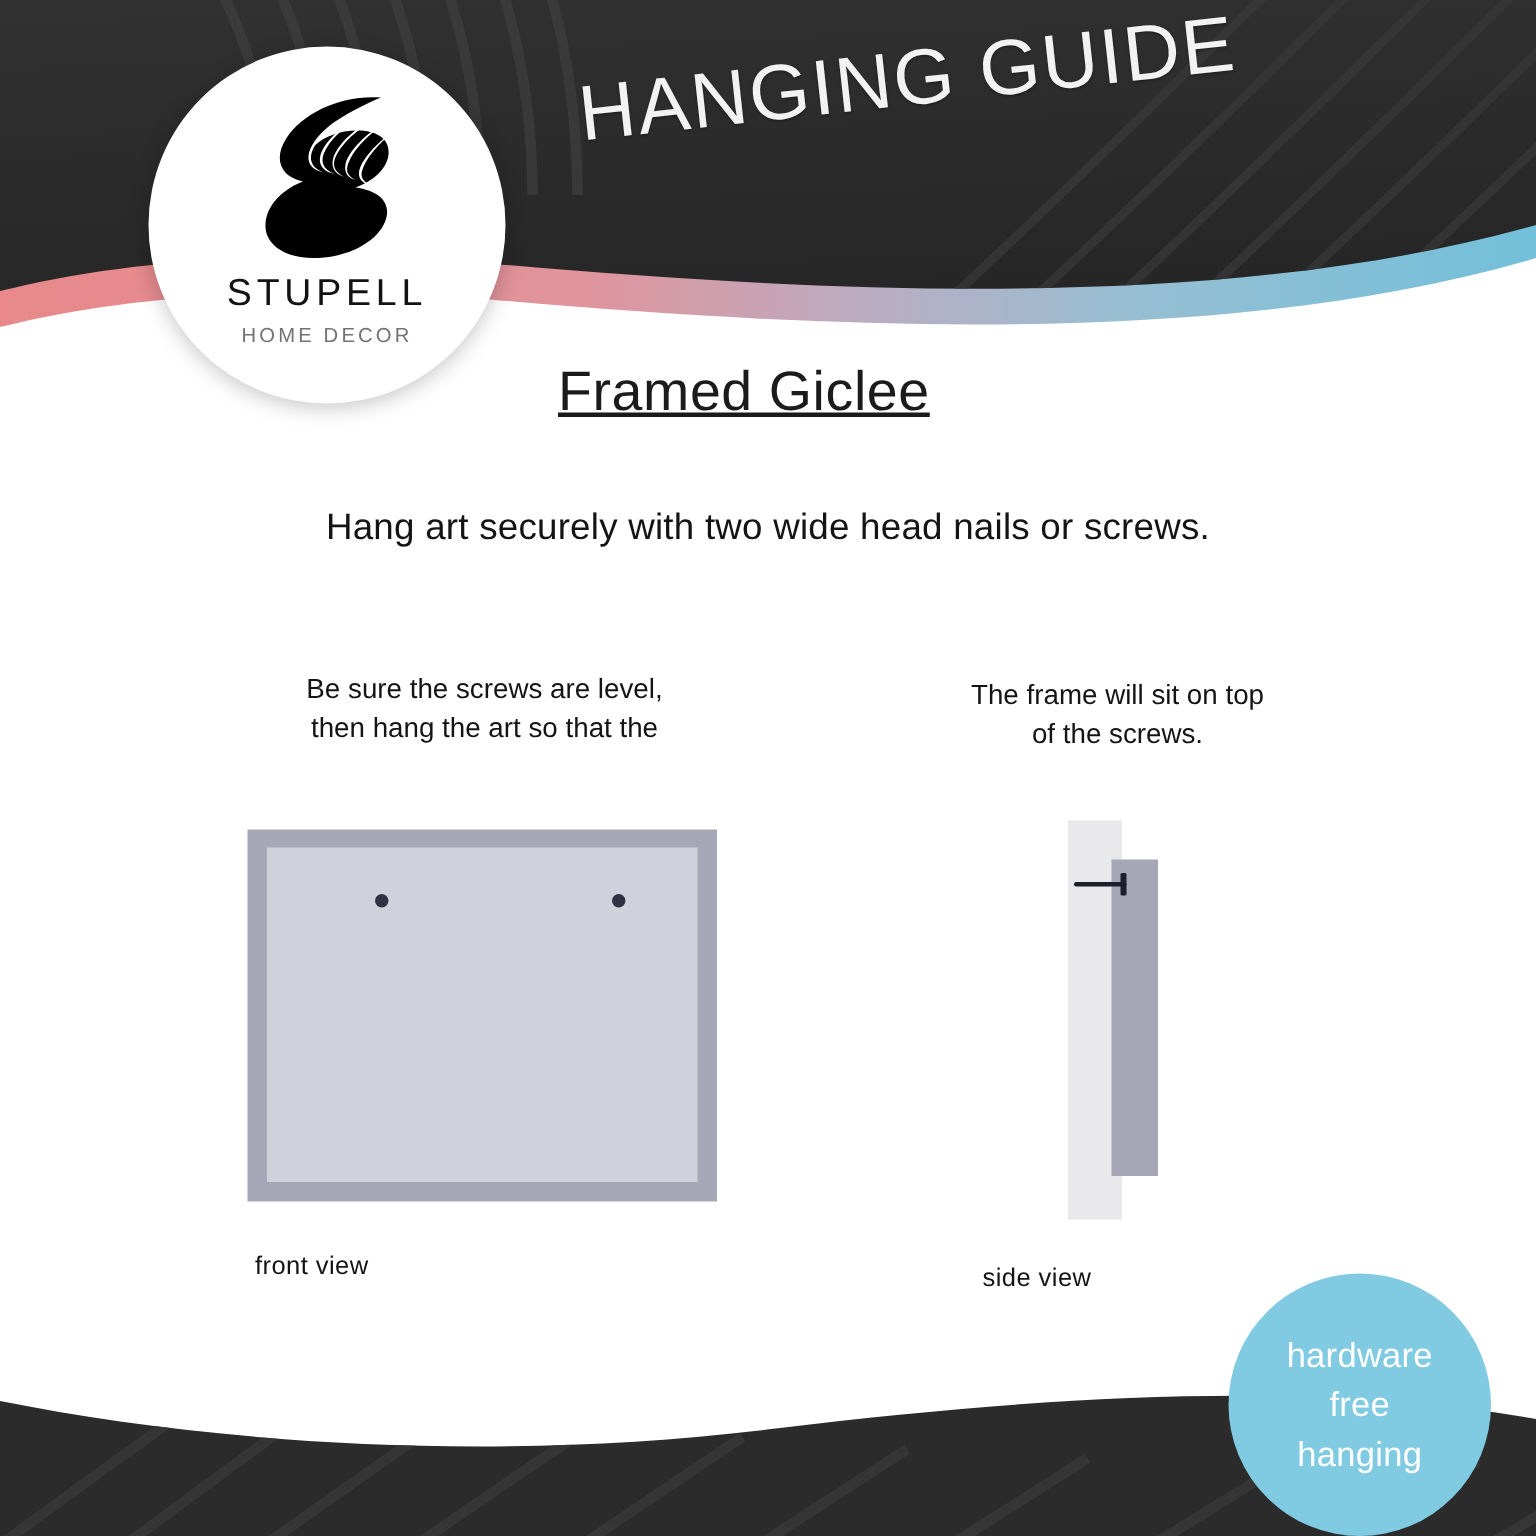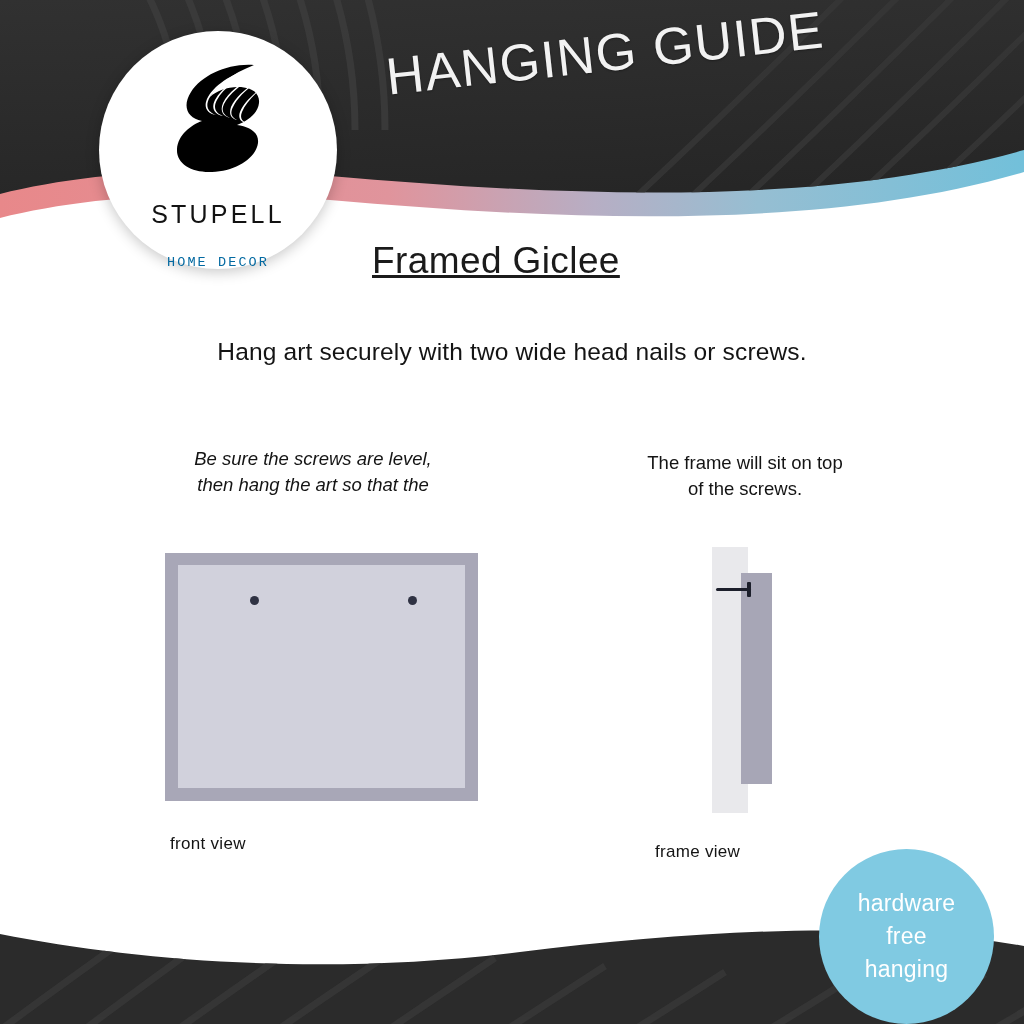--- a/index.html
+++ b/index.html
@@ -35,43 +35,42 @@
     top: 31px;
     width: 238px;
     height: 238px;
     border-radius: 50%;
     background: #ffffff;
     box-shadow: 0 3px 14px rgba(0,0,0,0.22);
     z-index: 8;
     display: flex;
     flex-direction: column;
     align-items: center;
-    justify-content: space-between;
+    justify-content: flex-start;
   }
   .logo-mark {
     margin-top: 28px;
     width: 120px;
     height: 118px;
   }
   .logo-name {
     margin-top: 6px;
     font-size: 25px;
     letter-spacing: 3.2px;
     color: #121212;
     font-weight: 400;
     line-height: 1;
   }
   .logo-sub {
     margin-top: 9px;
     font-size: 13.5px;
     letter-spacing: 2.1px;
-    color: #0369a1;
+    color: #737373;
     font-weight: 400;
     line-height: 1;
-    font-family: Liberation Mono, monospace;
   }
 
   
   .header-title {
     position: absolute;
     left: 383px;
     top: 47px;
     font-size: 52px;
     letter-spacing: 1.4px;
     color: #f2f2f2;
@@ -109,21 +108,21 @@
 
   
   .caption {
     position: absolute;
     text-align: center;
     font-size: 18.5px;
     line-height: 26px;
     color: #141414;
     font-weight: 400;
   }
-  .caption-front { left: 130px; top: 446px; width: 366px; font-style: italic; }
+  .caption-front { left: 140px; top: 446px; width: 366px; }
   .caption-side  { left: 600px; top: 450px; width: 290px; }
 
   .view-label {
     position: absolute;
     font-size: 17px;
     color: #141414;
     letter-spacing: 0.3px;
   }
   .view-label-front { left: 170px; top: 834px; width: 306px; }
   .view-label-side  { left: 655px; top: 842px; width: 170px; }
@@ -331,21 +330,21 @@
   <div class="caption caption-side">
     <div>The frame will sit on top</div>
     <div>of the screws.</div>
   </div>
 
   <div class="side-wall"></div>
   <div class="side-frame"></div>
   <div class="side-nail"></div>
   <div class="side-nail-head"></div>
 
-  <div class="view-label view-label-side">frame view</div>
+  <div class="view-label view-label-side">side view</div>
 
   <div class="hw-badge">
     <div class="hw-badge-text">
       <span>hardware</span>
       <span>free</span>
       <span>hanging</span>
     </div>
   </div>
 
 </div>

